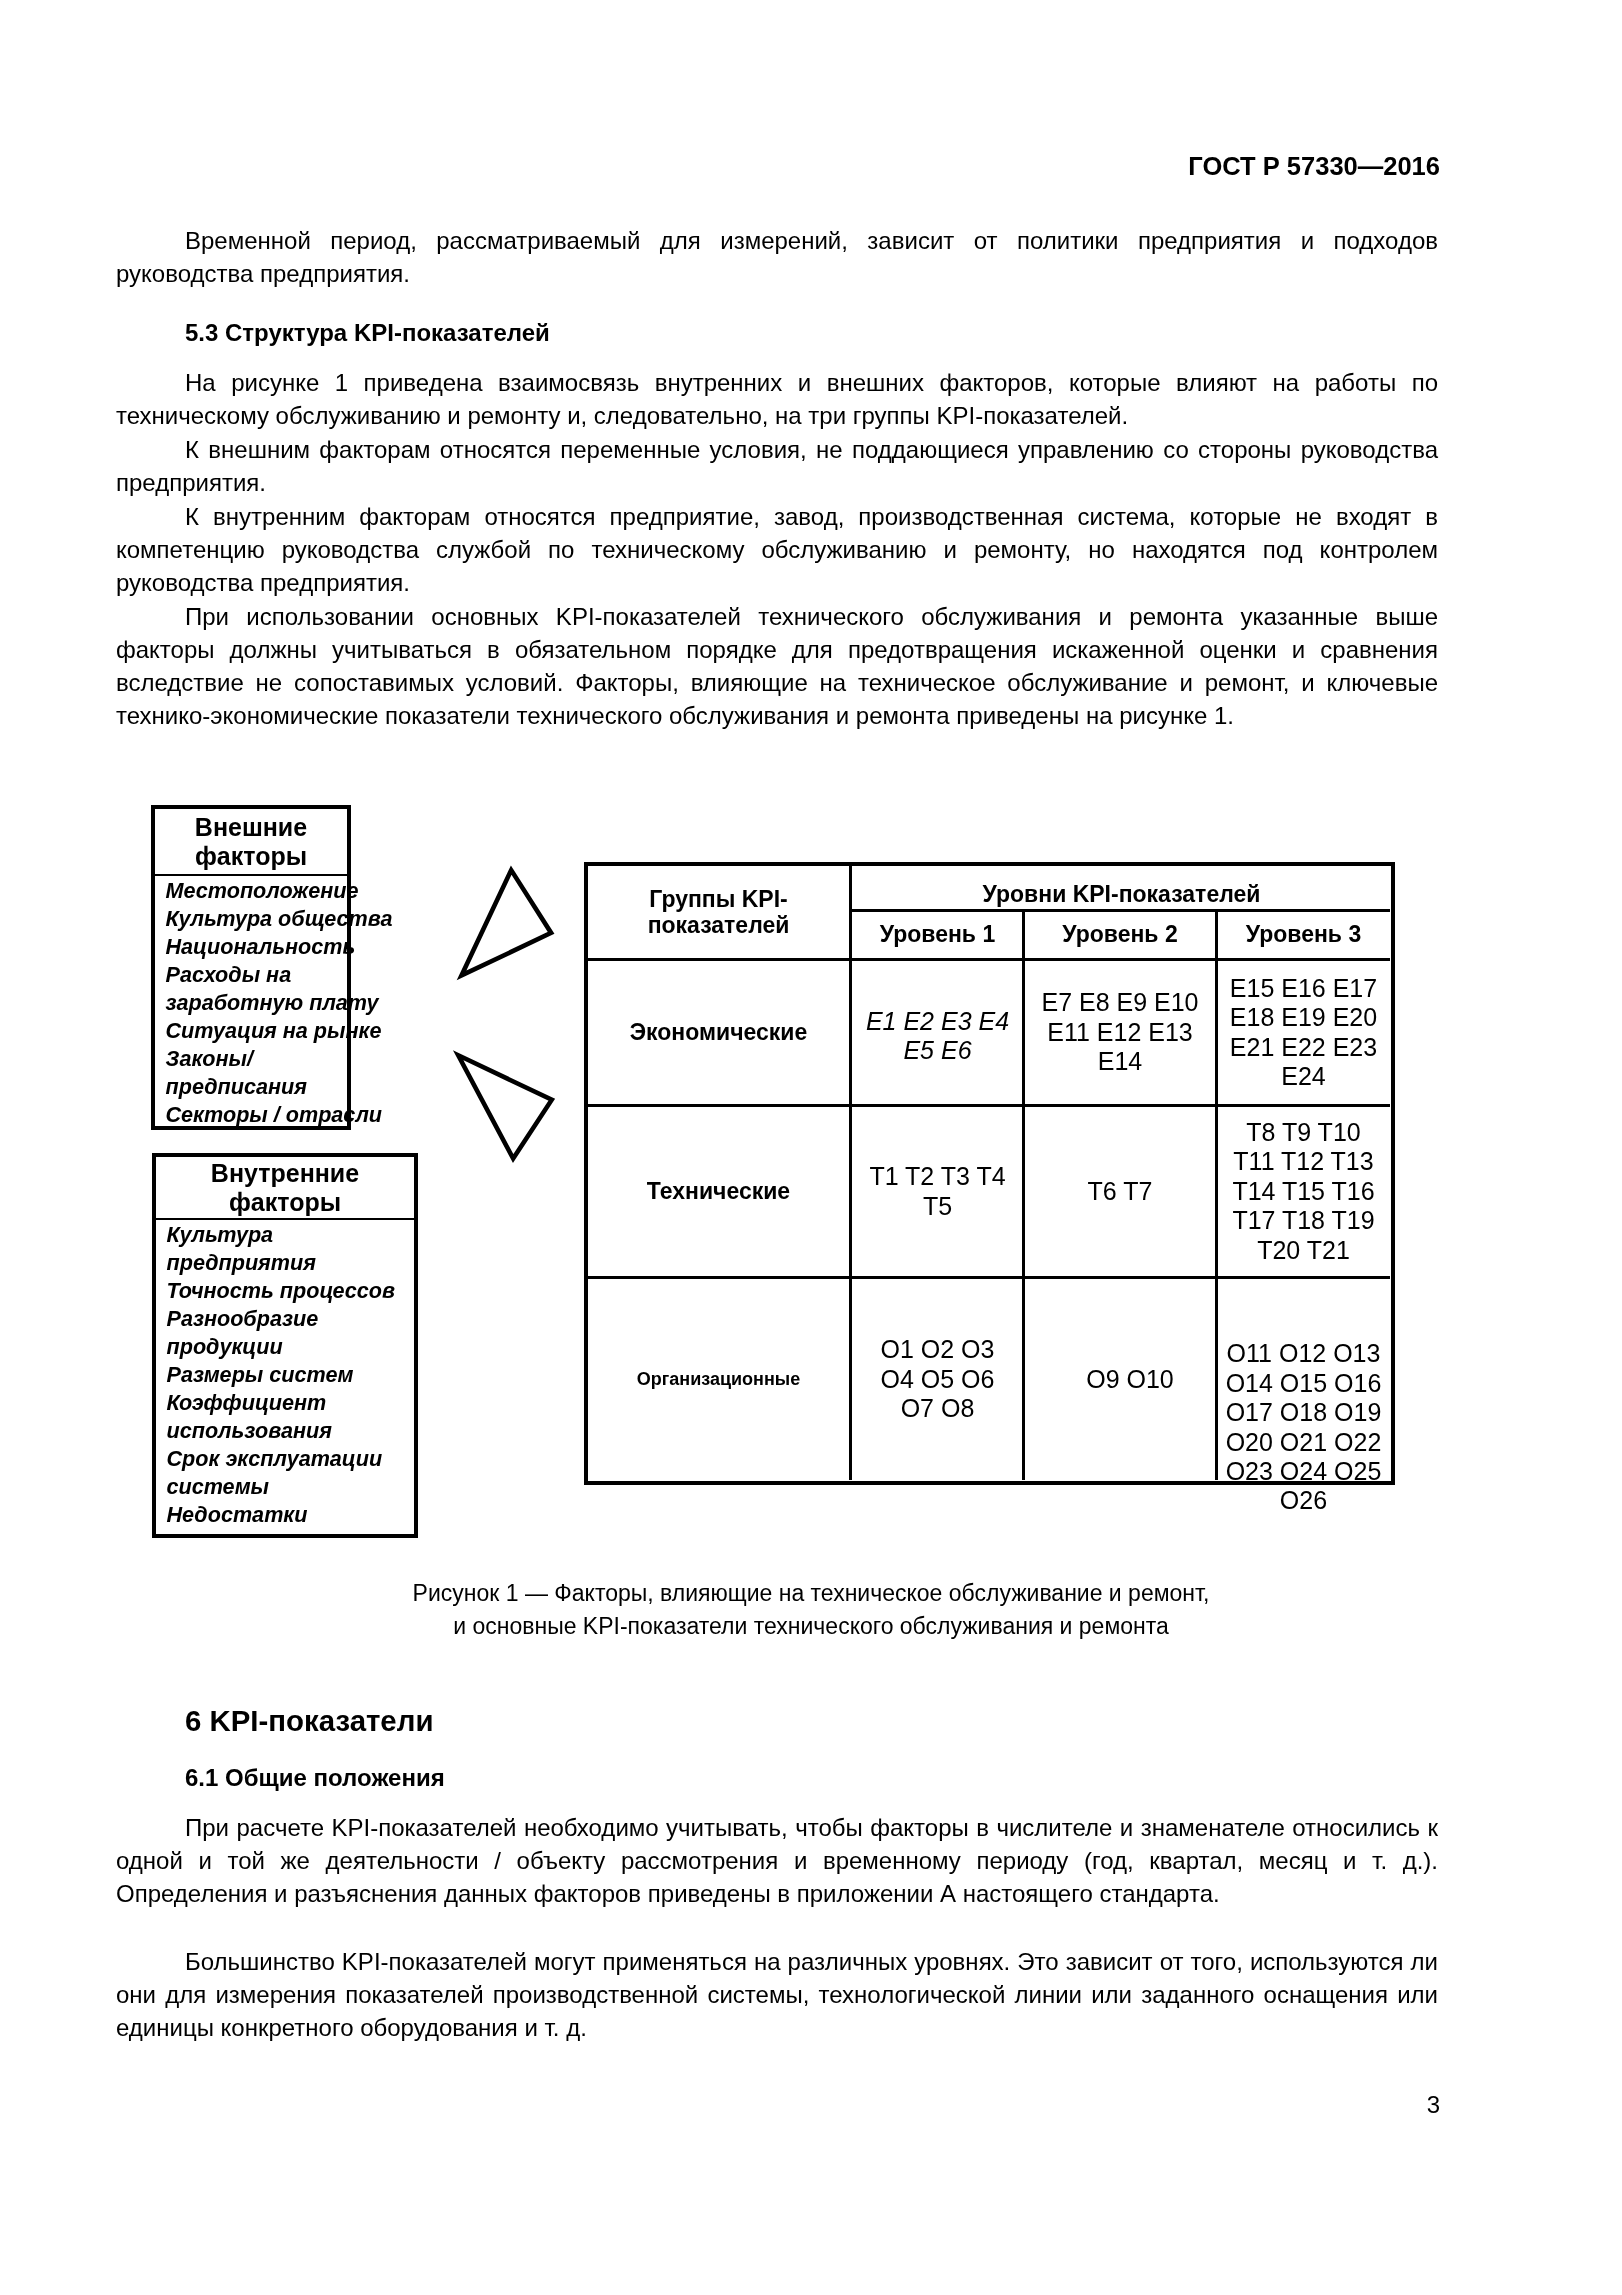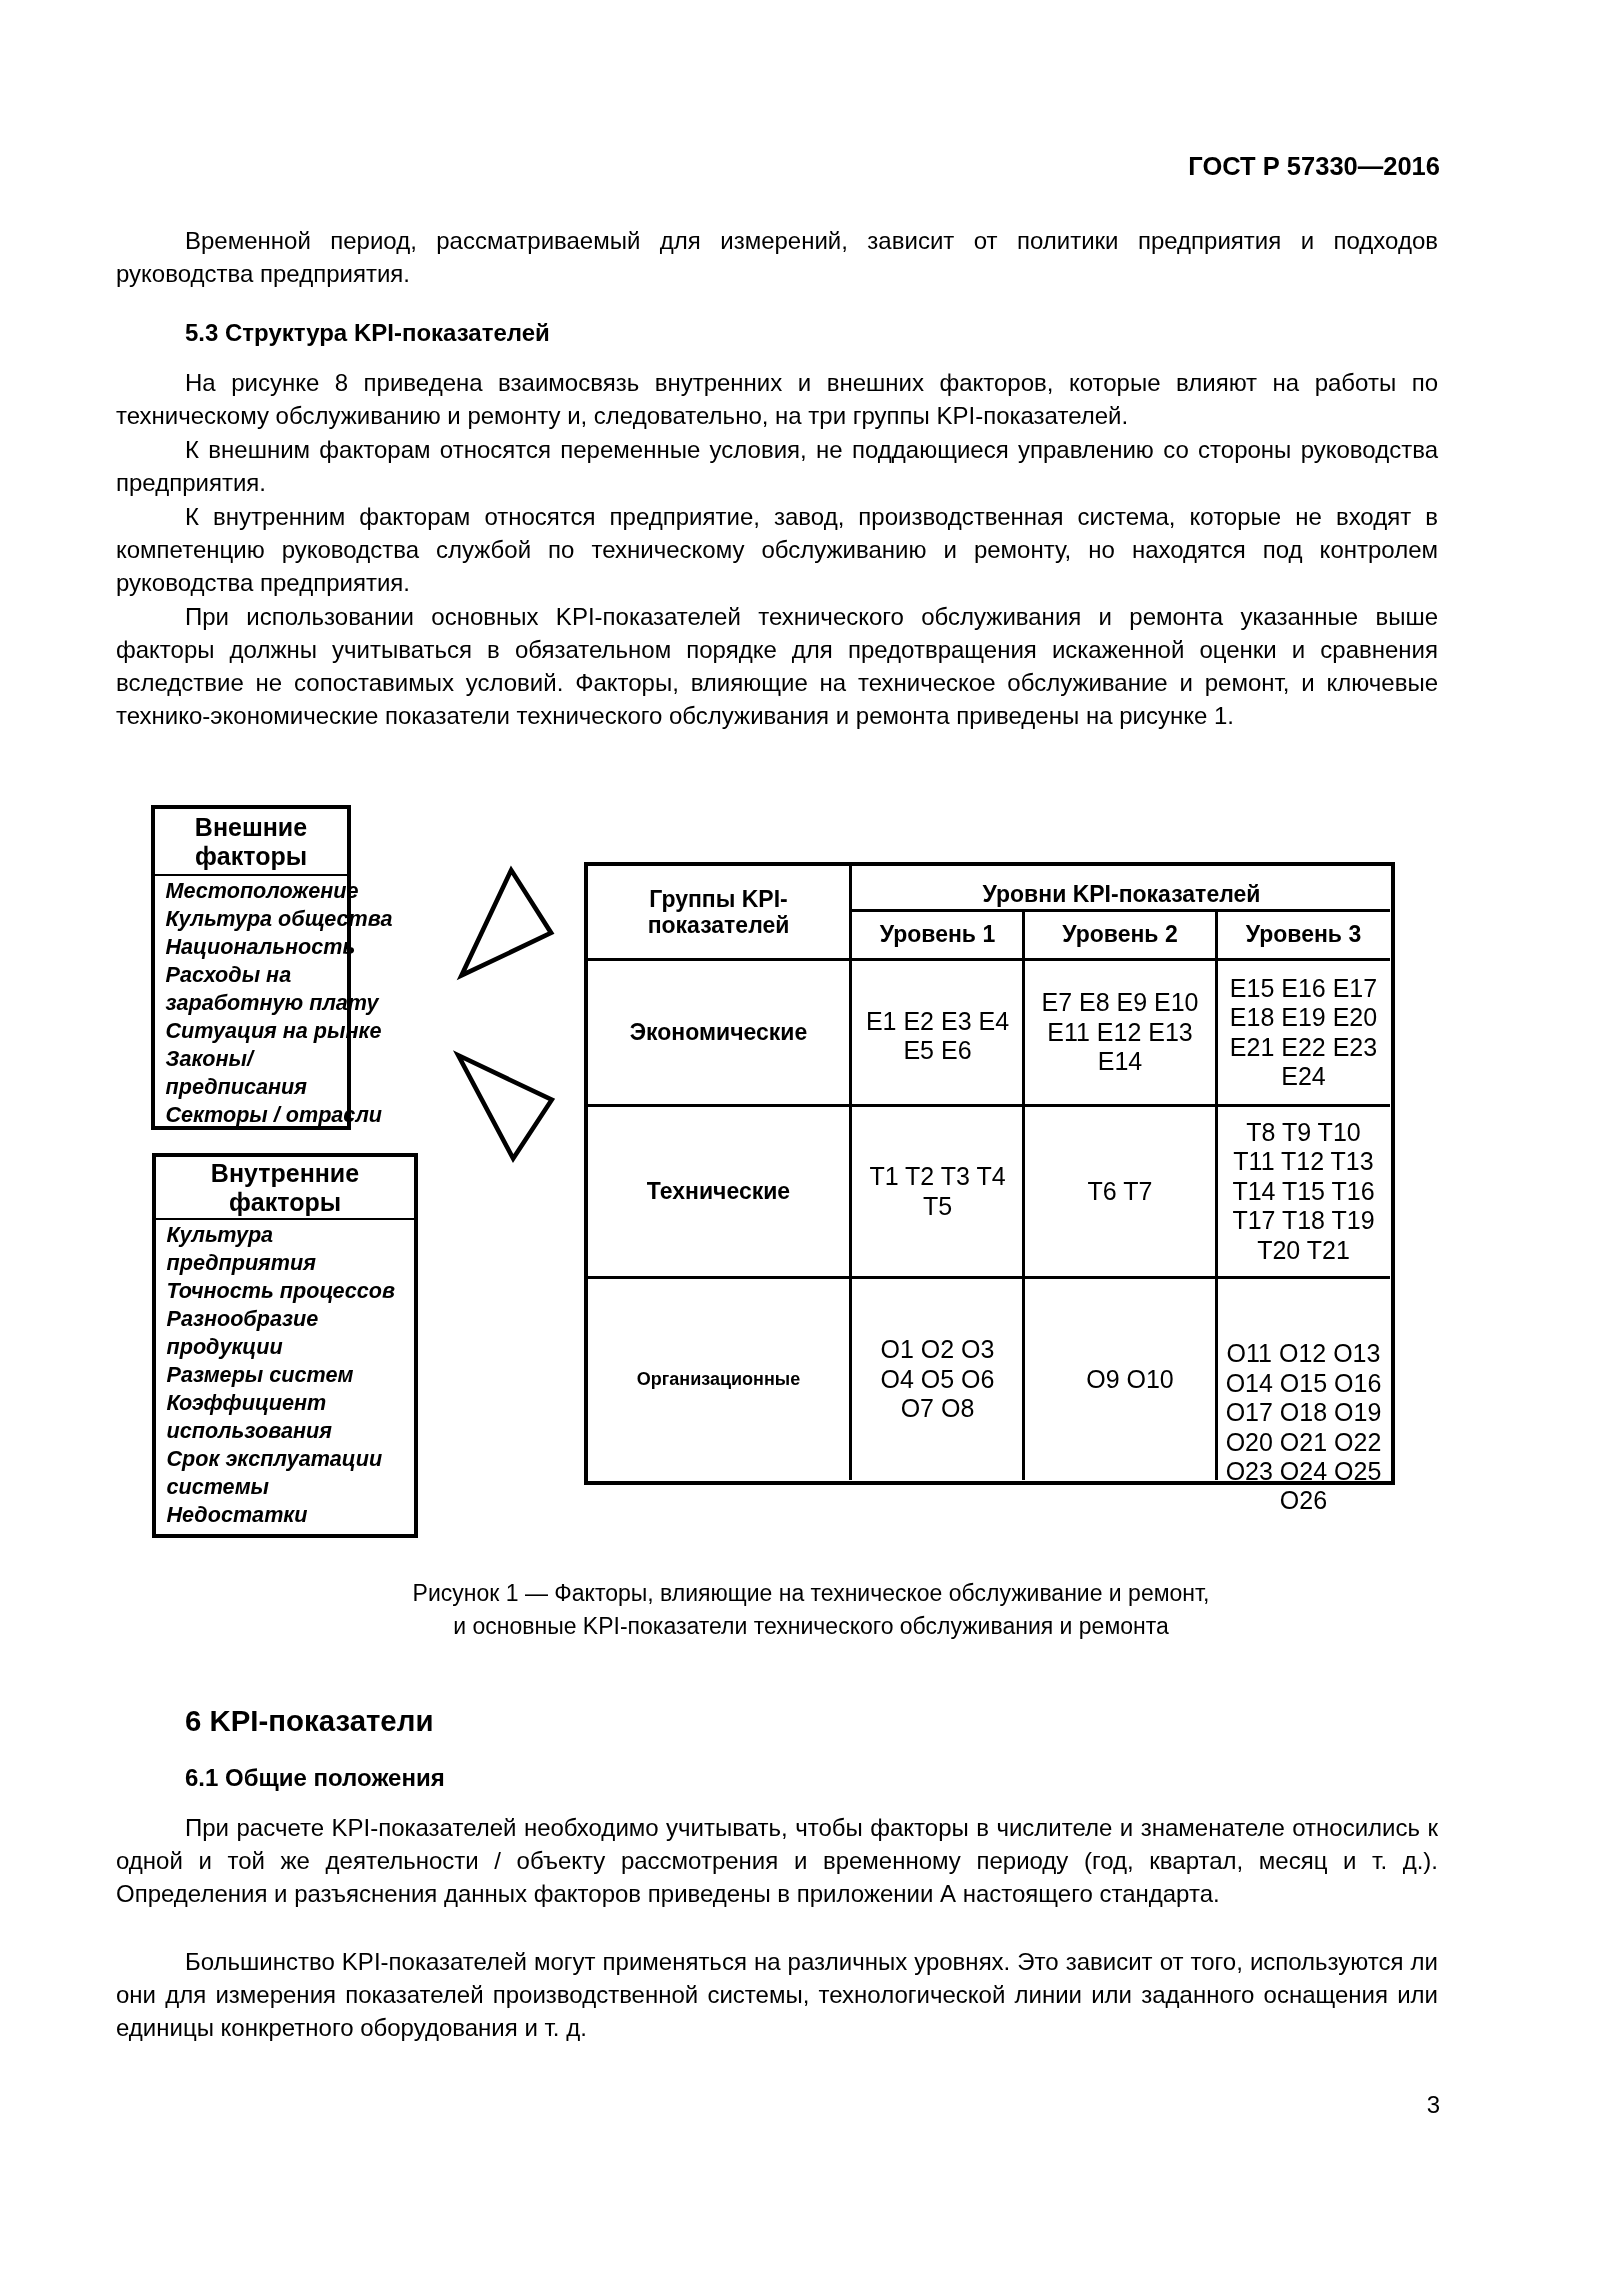--- a/index.html
+++ b/index.html
@@ -31,21 +31,21 @@
 </style>
 </head>
 <body>
 
 <div class="abs header-std">ГОСТ Р 57330—2016</div>
 
 <div class="para" style="top:224px;"><span class="ind"></span><span>Временной период, рассматриваемый для измерений, зависит от политики предприятия и подходов руководства предприятия.</span></div>
 
 <div class="h2" style="top:319px;">5.3  Структура KPI-показателей</div>
 
-<div class="para" style="top:366px;"><span class="ind"></span><span>На рисунке 8 приведена взаимосвязь внутренних и внешних факторов, которые влияют на работы по техническому обслуживанию и ремонту и, следовательно, на три группы KPI-показателей.</span></div>
+<div class="para" style="top:366px;"><span class="ind"></span><span>На рисунке 1 приведена взаимосвязь внутренних и внешних факторов, которые влияют на работы по техническому обслуживанию и ремонту и, следовательно, на три группы KPI-показателей.</span></div>
 <div class="para" style="top:433px;"><span class="ind"></span><span>К внешним факторам относятся переменные условия, не поддающиеся управлению со стороны руководства предприятия.</span></div>
 <div class="para" style="top:500px;"><span class="ind"></span><span>К внутренним факторам относятся предприятие, завод, производственная система, которые не входят в компетенцию руководства службой по техническому обслуживанию и ремонту, но находятся под контролем руководства предприятия.</span></div>
 <div class="para" style="top:600px;"><span class="ind"></span><span>При использовании основных KPI-показателей технического обслуживания и ремонта указанные выше факторы должны учитываться в обязательном порядке для предотвращения искаженной оценки и сравнения вследствие не сопоставимых условий. Факторы, влияющие на техническое обслуживание и ремонт, и ключевые технико-экономические показатели технического обслуживания и ремонта приведены на рисунке 1.</span></div>
 
 <div class="factor-box" style="left:151px; top:805px; width:200px; height:325px;">
   <div class="factor-head" style="height:67px;">
     <div>Внешние</div>
     <div>факторы</div>
   </div>
   <div class="factor-list">
@@ -96,21 +96,21 @@
   <div class="hl" style="left:0; top:238px; width:802px; height:3.3px;"></div>
   <div class="hl" style="left:0; top:410px; width:802px; height:3.3px;"></div>
 
   <div class="cell b" style="left:0; top:0; width:261px; height:92px; font-size:23px; line-height:26px; padding:0 39px;">Группы KPI-показателей</div>
   <div class="cell b" style="left:264px; top:0; width:539px; height:58px; font-size:23px;">Уровни KPI-показателей</div>
   <div class="cell b" style="left:264px; top:46px; width:171px; height:46px; font-size:23px;">Уровень 1</div>
   <div class="cell b" style="left:437px; top:46px; width:190px; height:46px; font-size:23px;">Уровень 2</div>
   <div class="cell b" style="left:629px; top:46px; width:173px; height:46px; font-size:23px;">Уровень 3</div>
 
   <div class="cell b" style="left:0; top:95px; width:261px; height:143px; font-size:23px;">Экономические</div>
-  <div class="cell" style="left:264px; top:95px; width:171px; height:150px; padding:0 9.2px;">E1 E2 E3 E4 E5 E6</div>
+  <div class="cell" style="left:264px; top:95px; width:171px; height:150px; padding:0 9.2px;font-style:italic;">E1 E2 E3 E4 E5 E6</div>
   <div class="cell" style="left:437px; top:95px; width:190px; height:143px; padding:0 11.8px;">E7 E8 E9 E10 E11 E12 E13 E14</div>
   <div class="cell" style="left:629px; top:95px; width:173px; height:143px; padding:0 6.5px;">E15 E16 E17 E18 E19 E20 E21 E22 E23 E24</div>
 
   <div class="cell b" style="left:0; top:241px; width:261px; height:169px; font-size:23px;">Технические</div>
   <div class="cell" style="left:264px; top:241px; width:171px; height:169px; padding:0 9.2px;">T1 T2 T3 T4 T5</div>
   <div class="cell" style="left:437px; top:241px; width:190px; height:169px;">T6 T7</div>
   <div class="cell" style="left:629px; top:241px; width:173px; height:169px; padding:0 14.4px;">T8 T9 T10 T11 T12 T13 T14 T15 T16 T17 T18 T19 T20 T21</div>
 
   <div class="cell b" style="left:0; top:413px; width:261px; height:201px; font-size:18px;">Организационные</div>
   <div class="cell" style="left:264px; top:413px; width:171px; height:201px; padding:0 23.6px;">O1 O2 O3 O4 O5 O6 O7 O8</div>

